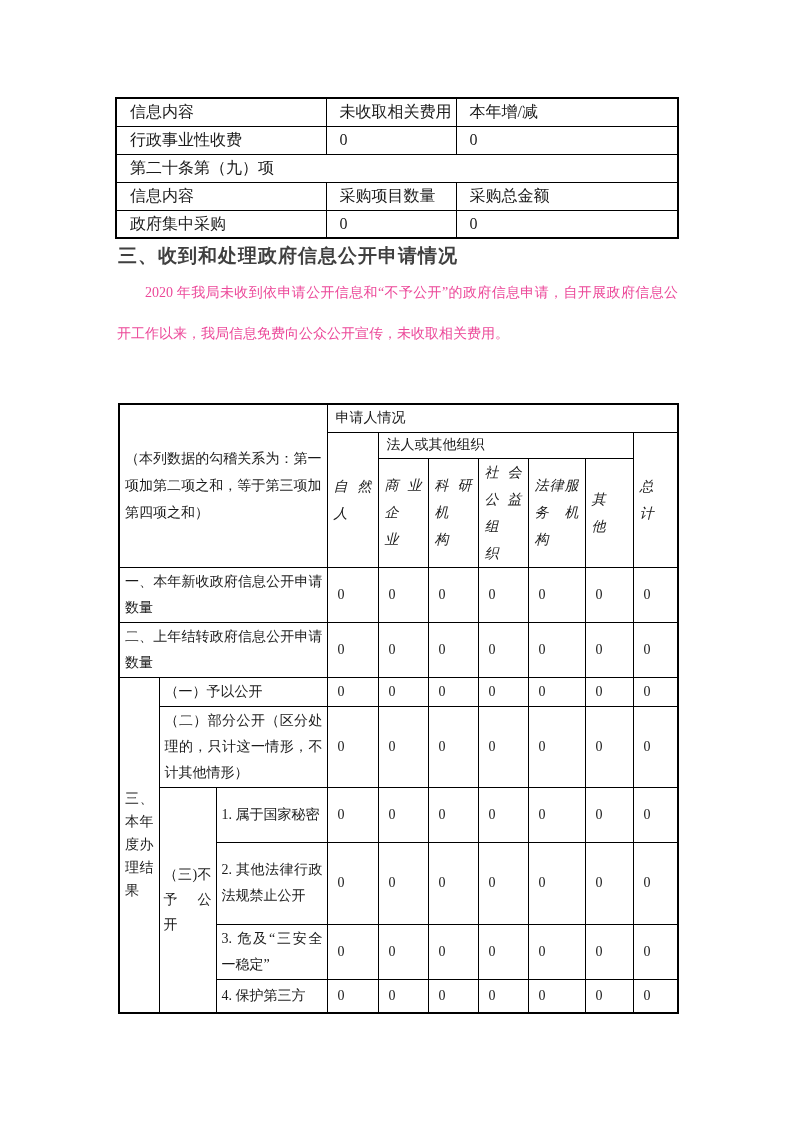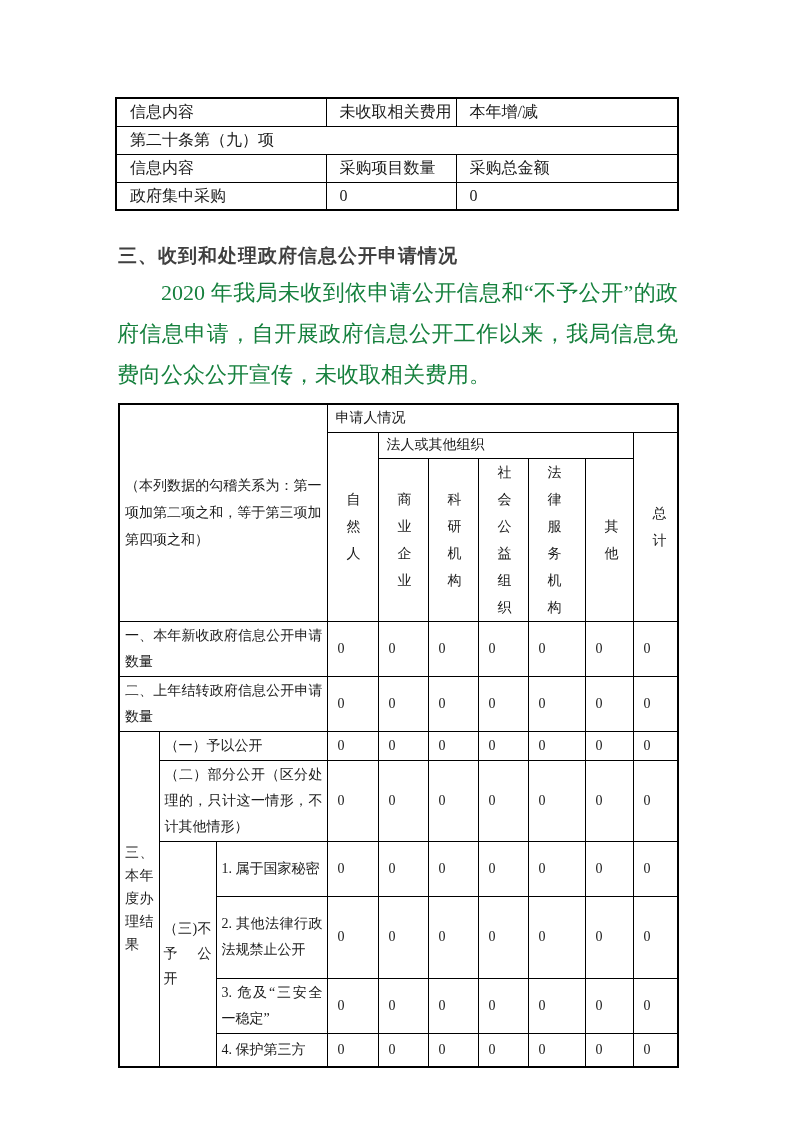--- a/index.html
+++ b/index.html
@@ -21,38 +21,38 @@
   }
 
   
   .heading{
     position:absolute;left:118px;top:243px;width:600px;
     font-family:"Liberation Sans","DejaVu Sans",sans-serif;
     font-weight:bold;font-size:19px;letter-spacing:1px;color:#404040;
   }
   .para{
     position:absolute;left:117px;top:272px;width:561px;
-    font-size:22px;line-height:41px;text-align:justify;text-indent:2em;
-    color:#15803d;
+    font-size:14px;line-height:41px;text-align:justify;text-indent:2em;
+    color:#ec4899;
   }
 
   
   .request-table{position:absolute;left:118px;top:403px;width:559px;border:2px solid #000;}
   .request-table td{font-size:14px;}
   tr.h1{height:28px;} tr.h2{height:26px;} tr.h3{height:109px;}
   tr.r1{height:55px;} tr.r2{height:55px;} tr.r3{height:26px;} tr.r4{height:77px;}
   tr.r5{height:55px;} tr.r6{height:82px;} tr.r7{height:54px;} tr.r8{height:34px;}
 
   .note{
     padding:2px 5px;text-align:justify;vertical-align:middle;line-height:27px;margin-left:44px;
   }
   .th-app{padding:0 8px;font-size:15px;vertical-align:middle;}
   .colhead{
     white-space:pre-line;text-align:justify;text-align-last:justify;
-    vertical-align:middle;padding:0 19px;font-size:15px;line-height:27px;
+    vertical-align:middle;padding:0 6px;font-size:15px;line-height:27px;font-style:italic;
   }
   .rowlabel{
     padding:1px 4px 1px 5px;text-align:justify;line-height:26px;
     vertical-align:middle;
   }
   .val{padding-left:10px;vertical-align:middle;}
   .groupA{
     white-space:pre-line;text-align:justify;text-align-last:justify;
     vertical-align:middle;line-height:23px;padding:0 5px;
   }
@@ -70,20 +70,25 @@
     <colgroup>
         <col style="width:210px">
         <col style="width:130px">
         <col style="width:222px">
       </colgroup>
     <tbody>
         <tr>
       <td>信息内容</td>
       <td>未收取相关费用</td>
       <td>本年增/减</td>
+    </tr>
+    <tr>
+      <td>行政事业性收费</td>
+      <td>0</td>
+      <td>0</td>
     </tr>
     <tr>
       <td colspan="3">第二十条第（九）项</td>
     </tr>
     <tr>
       <td>信息内容</td>
       <td>采购项目数量</td>
       <td>采购总金额</td>
     </tr>
     <tr>

